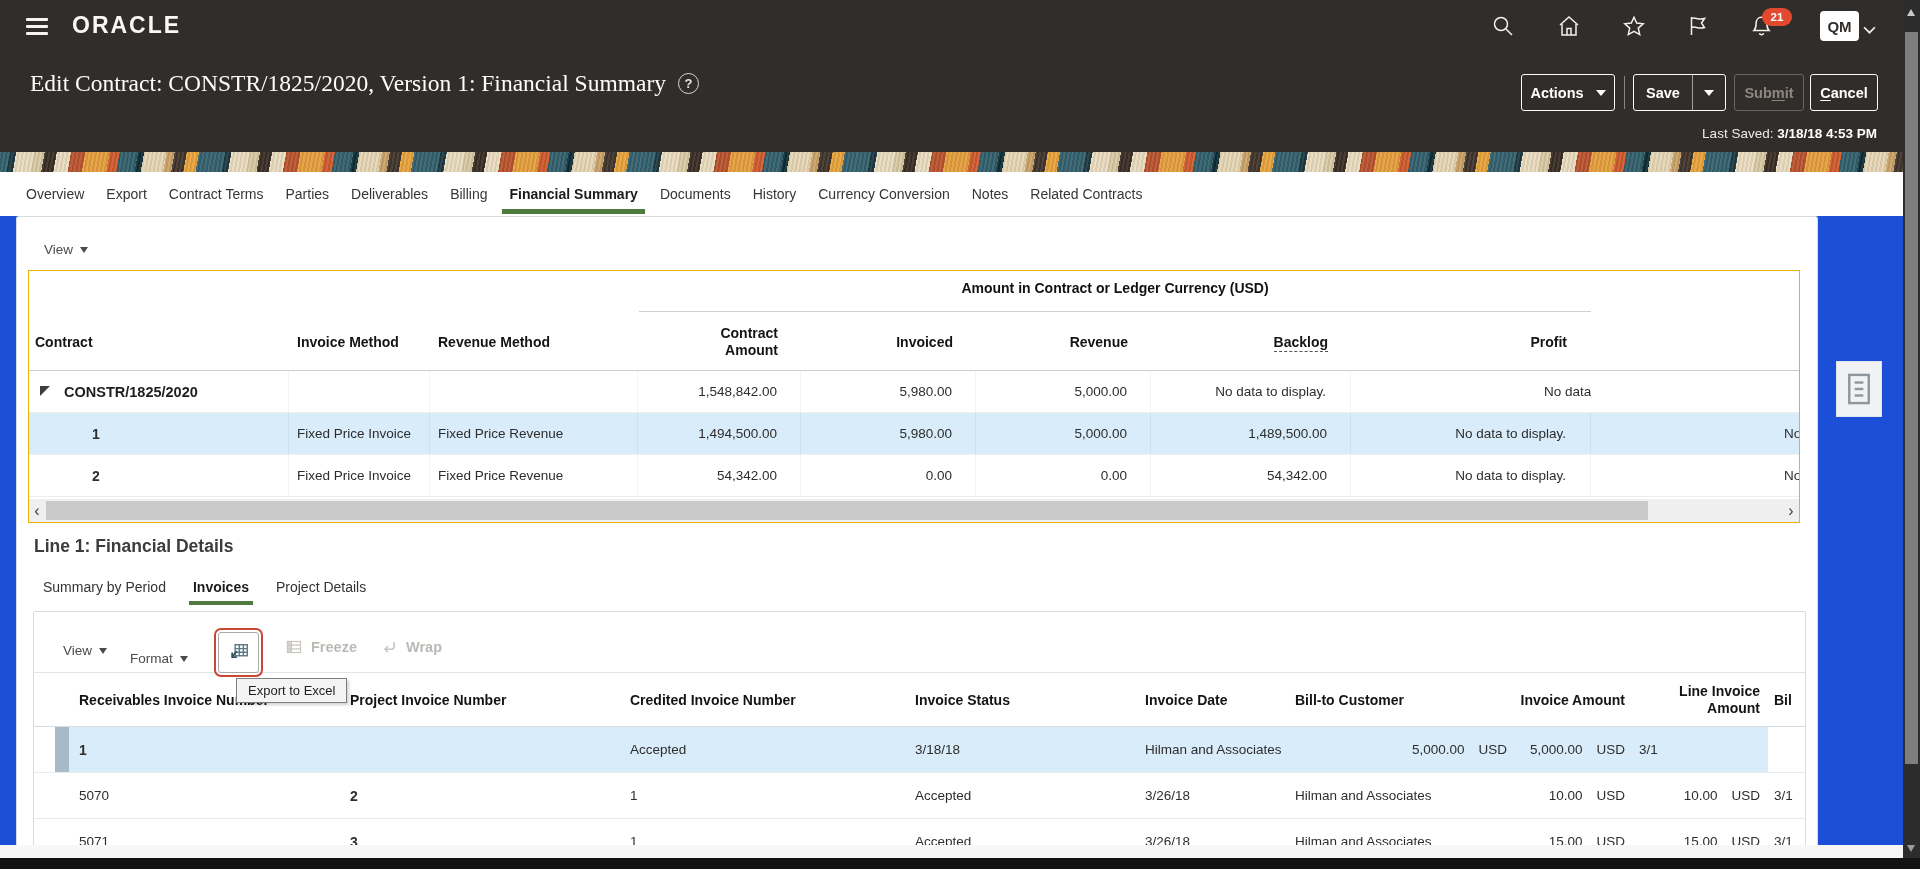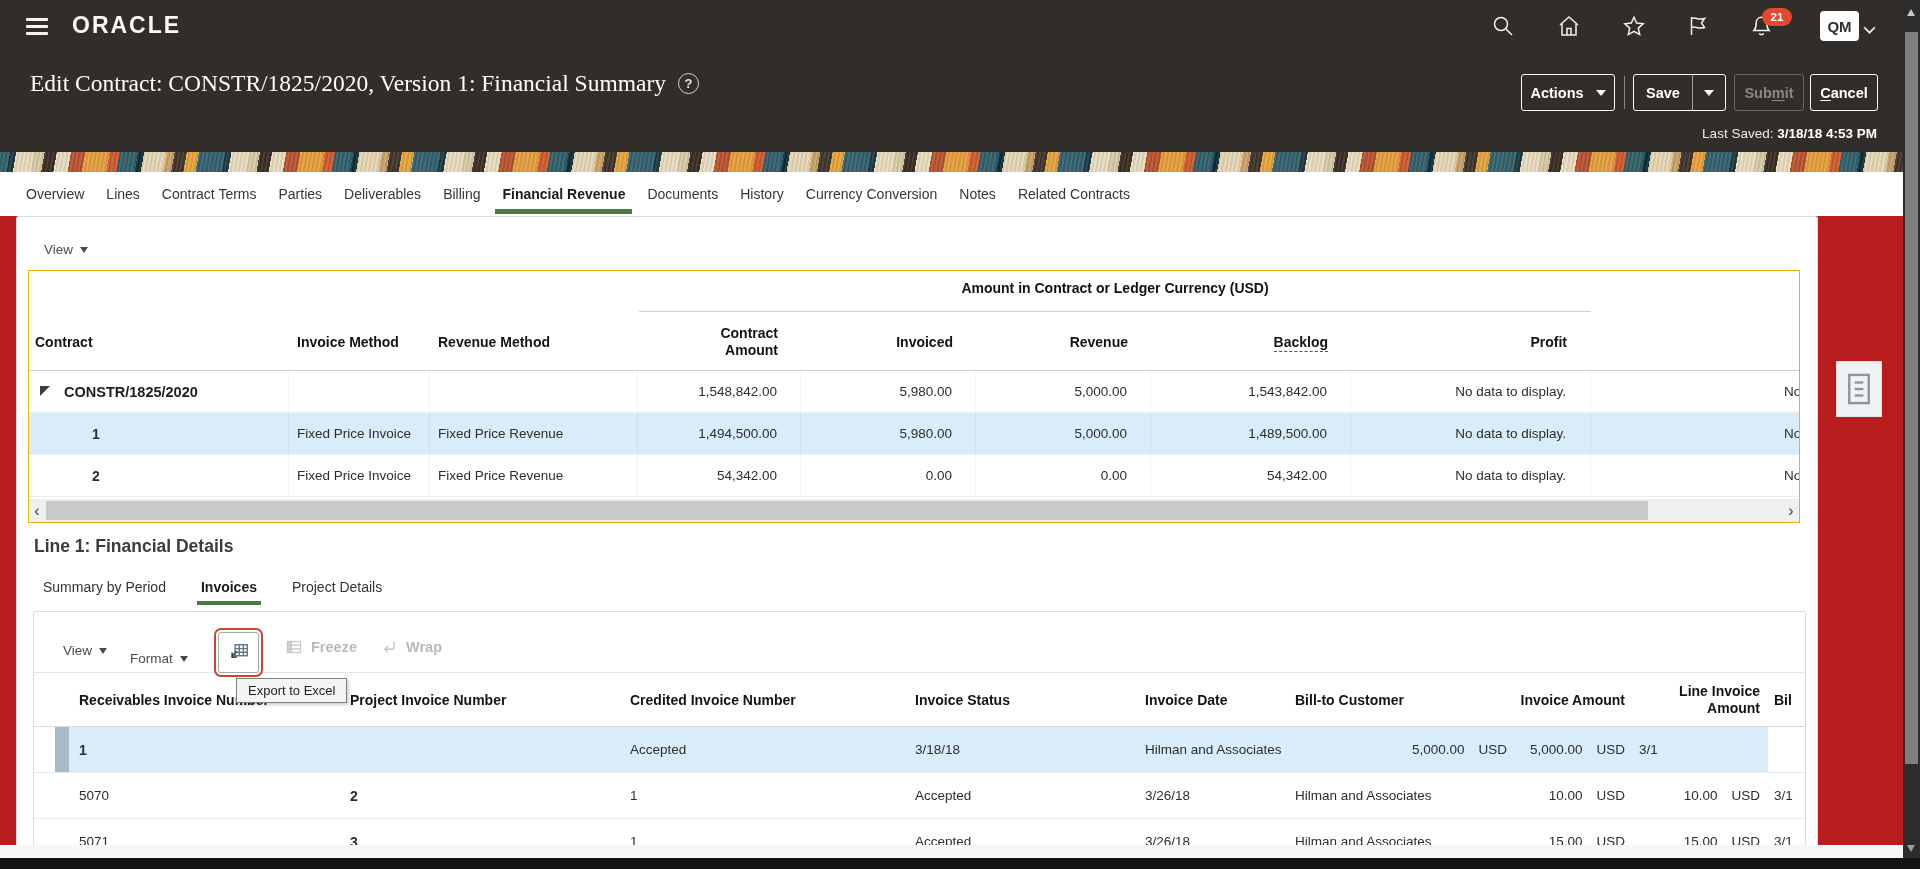--- a/index.html
+++ b/index.html
@@ -1,18 +1,18 @@
 <!DOCTYPE html>
 <html><head>
 <meta charset="utf-8">
 <style>
   * { box-sizing: border-box; margin: 0; padding: 0; }
   html,body { width:1920px; height:869px; }
   body { font-family:"Liberation Sans", sans-serif; overflow:hidden; background:#fff; }
-  .screen { position:relative; width:1920px; height:869px; background:#b91c1c; overflow:hidden; }
+  .screen { position:relative; width:1920px; height:869px; background:#1d4ed8; overflow:hidden; }
 
   
   .topbar { position:absolute; left:0; top:0; width:1920px; height:152px; background:#312d2a; }
   .hamburger { position:absolute; left:26px; top:18px; width:22px; height:17px; display:flex; flex-direction:column; justify-content:space-between; cursor:pointer; }
   .hamburger span { display:block; height:2.6px; width:100%; background:#f6f4f2; border-radius:1px; }
   .brand { position:absolute; left:72px; top:12px; color:#faf8f6; font-size:23px; font-weight:bold; letter-spacing:2px; }
   .hicon { position:absolute; top:13px; width:26px; height:26px; display:flex; align-items:center; justify-content:center; cursor:pointer; }
   .badge { position:absolute; left:1762px; top:8px; min-width:30px; height:18px; background:#e3492e; border-radius:10px; color:#fff; font-size:11.5px; font-weight:bold; display:flex; align-items:center; justify-content:center; padding:8px 7px; }
   .avatar { position:absolute; left:1820px; top:11px; width:39px; height:30px; background:#ffffff; border-radius:4px; color:#312d2a; font-weight:bold; font-size:15px; display:flex; align-items:center; justify-content:center; cursor:pointer; }
   .avatar-chevron { position:absolute; left:1863px; top:21px; width:14px; height:10px; cursor:pointer; }
@@ -85,21 +85,21 @@
   .t1-row .contract-parent { padding-left:10px; gap:13px; font-weight:bold; font-size:14.5px; color:#1d1d1d; }
   .t1-row .contract-child { padding-left:63px; font-weight:bold; font-size:14px; }
   .t1-row .txt { padding-left:8px; }
   .t1-scroll { position:absolute; left:0; top:228px; width:1770px; height:23px; background:#efefef; }
   .t1-scroll .sarrow { position:absolute; top:0; width:16px; height:23px; display:flex; align-items:center; justify-content:center; color:#3f3f3f; font-size:16px; cursor:pointer; }
   .t1-scroll .sleft { left:0; } .t1-scroll .sright { right:0; }
   .t1-thumb { position:absolute; left:17px; top:2px; width:1602px; height:19px; background:#c9c9c9; cursor:pointer; }
 
   
   .fin-heading { position:absolute; left:17px; top:319px; font-size:17.5px; color:#3c3c3c; }
-  .subtabs { position:absolute; left:26px; top:352px; height:36px; display:flex; gap:35px; }
+  .subtabs { position:absolute; left:26px; top:352px; height:36px; display:flex; gap:27px; }
   .subtab { position:relative; height:36px; display:flex; align-items:center; font-size:14px; color:#333; cursor:pointer; white-space:nowrap; }
   .subtab.active { font-weight:bold; color:#1b1b1b; }
   .subtab.active::after { content:""; position:absolute; left:-4px; right:-4px; bottom:0; height:4px; background:#4f7a3d; }
 
   .panel-b { position:absolute; left:16px; top:394px; width:1773px; height:300px; border:1px solid #d7dce0; border-radius:2px; overflow:hidden; background:#fff; }
   .toolbar { position:absolute; left:0; top:0; width:100%; height:61px; border-bottom:1px solid #e3e3e3; background:#fff; }
   .tb-view { position:absolute; left:29px; top:31px; }
   .tb-format { position:absolute; left:96px; top:31px;margin-top:8px; }
   .export-btn { position:absolute; left:184px; top:20px; width:41px; height:41px; background:#fff; border:1px solid #a9a9a9; border-radius:3px; outline:2px solid #c94634; outline-offset:2px; display:flex; align-items:center; justify-content:center; cursor:pointer; }
   .tb-disabled { position:absolute; top:26px; display:flex; align-items:center; gap:8px; color:#bcb8b4; font-weight:bold; font-size:14.5px; cursor:default; }
@@ -211,26 +211,26 @@
     <div class="last-saved">
       <span>Last Saved:</span>
       <b>3/18/18 4:53 PM</b>
     </div>
   </header>
 
   <div class="banner"></div>
 
   <nav class="tabs-row">
       <div class="tab">Overview</div>
-      <div class="tab">Lines</div>
+      <div class="tab">Export</div>
       <div class="tab">Contract Terms</div>
       <div class="tab">Parties</div>
       <div class="tab">Deliverables</div>
       <div class="tab">Billing</div>
-      <div class="tab active">Financial Revenue</div>
+      <div class="tab active">Financial Summary</div>
       <div class="tab">Documents</div>
       <div class="tab">History</div>
       <div class="tab">Currency Conversion</div>
       <div class="tab">Notes</div>
       <div class="tab">Related Contracts</div>
     </nav>
 
   <section class="outer-panel">
 
     <div class="menu-btn view-menu-a">
@@ -262,21 +262,20 @@
               <span><svg width="12" height="12" viewBox="0 0 12 12">
                   <path d="M1 1 H11 L1 11 Z" fill="#3d3d3d"></path>
                 </svg></span>
               <span>CONSTR/1825/2020</span>
             </div>
             <div class="txt"></div>
             <div class="txt"></div>
             <div class="num">1,548,842.00</div>
             <div class="num">5,980.00</div>
             <div class="num">5,000.00</div>
-            <div class="num">1,543,842.00</div>
             <div class="profit">No data to display.</div>
             <div class="ovf">No data to display.</div>
           </div>
           <div class="t1-grid t1-row selected">
             <div class="contract-child">
               <span>1</span>
             </div>
             <div class="txt">Fixed Price Invoice</div>
             <div class="txt">Fixed Price Revenue</div>
             <div class="num">1,494,500.00</div>

